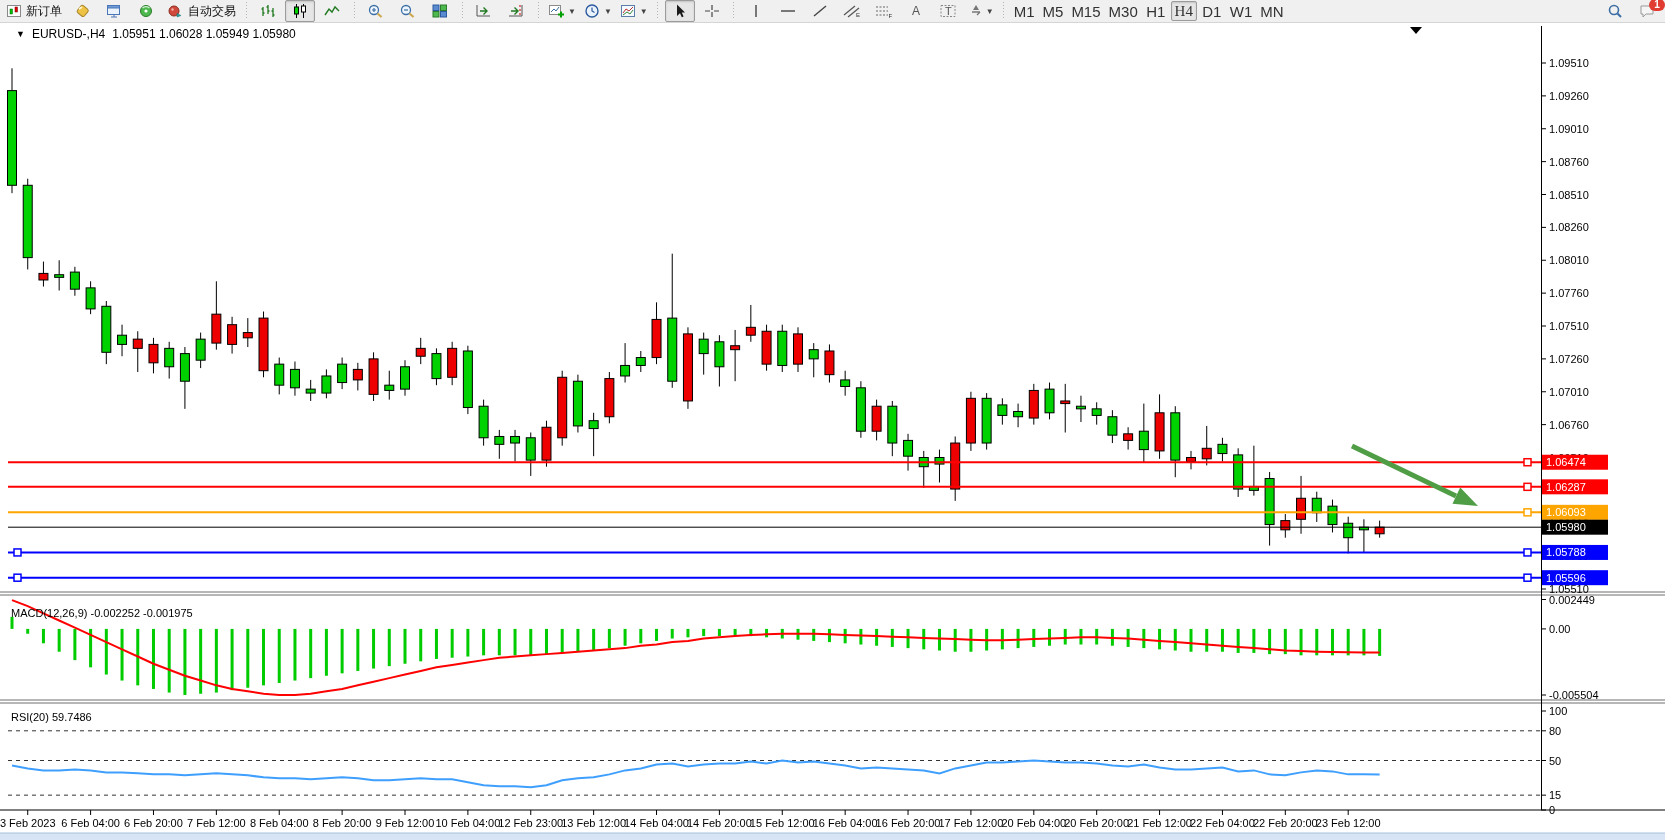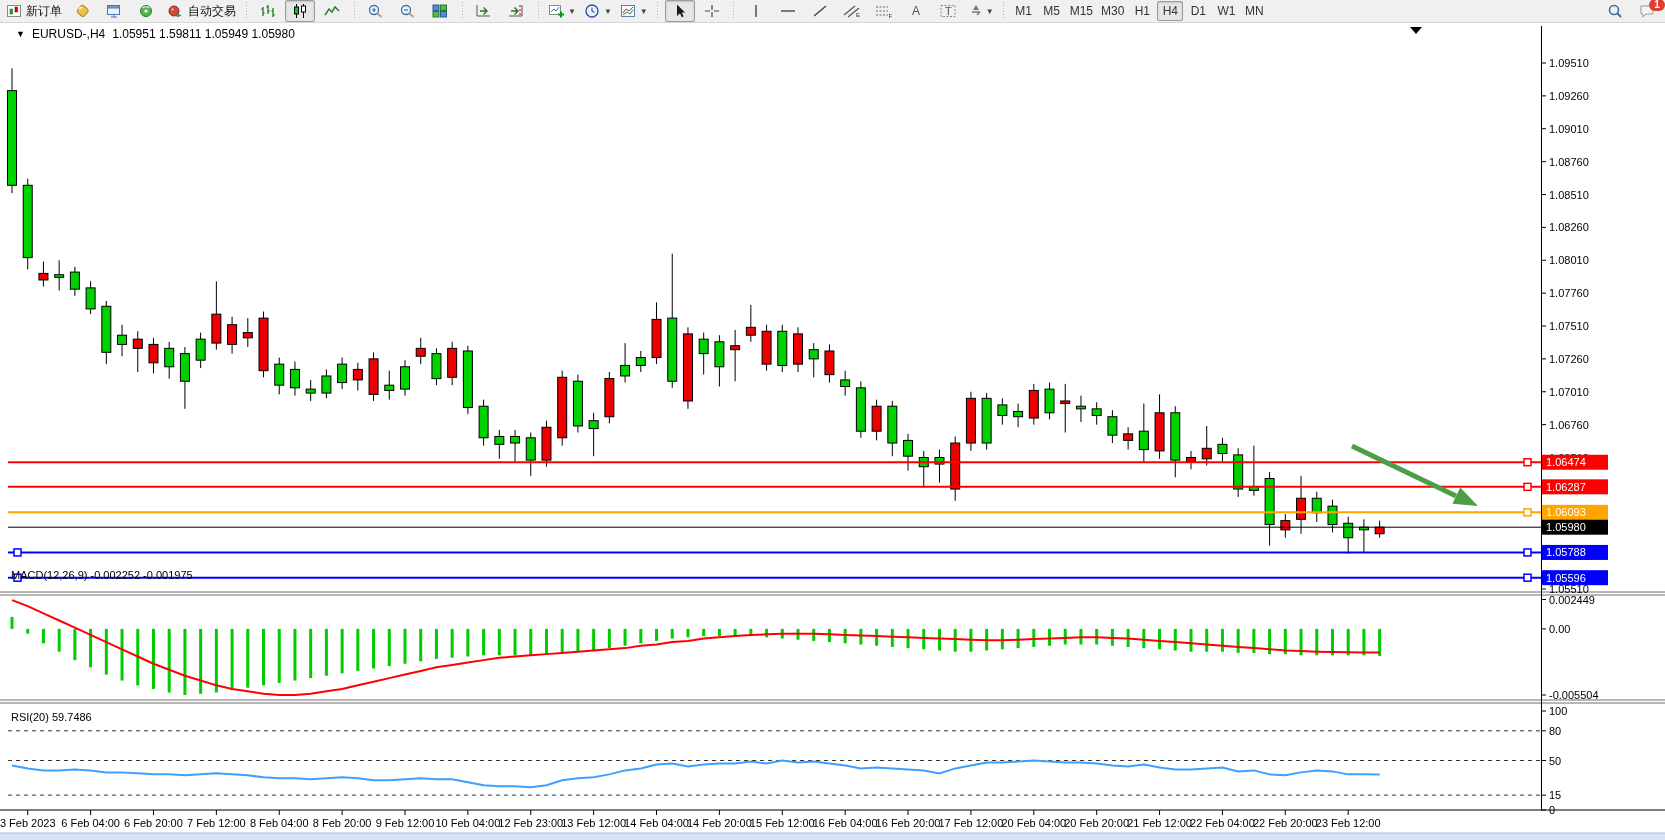--- a/index.html
+++ b/index.html
@@ -7,27 +7,27 @@
        font-family:"Liberation Sans",sans-serif;overflow:hidden;
        -webkit-font-smoothing:antialiased;}
   
   .toolbar{position:absolute;left:0;top:0;width:1665px;height:23px;
     background:#f0f0f0;border-bottom:1px solid #d5d5d5;display:flex;
     align-items:center;padding:0 2px;box-sizing:border-box;z-index:20;}
   .tbtn{display:inline-flex;align-items:center;justify-content:center;
     height:20px;min-width:24px;padding:0 2px;margin:0 1px;border:1px solid transparent;
     background:transparent;font-family:"Liberation Sans",sans-serif;font-size:12px;color:#222;
     border-radius:2px;cursor:default;}
-  .tbtn.pressed{border:1px solid #9b9b9b;background:#e6e6e6;box-shadow:inset 0 1px 2px rgba(0,0,0,.15);}
+  .tbtn.pressed{border:1px solid #9b9b9b;background:#e6e6e6;box-shadow:inset 0 1px 2px rgba(0,0,0,.15);font-family:Liberation Serif, serif;}
   .tbtn .lbl{margin-left:4px;font-size:12px;color:#111;}
   .caret{font-size:8px;color:#444;margin-left:2px;}
   .gripper{width:6px;height:18px;margin:0 3px;
     background-image:repeating-linear-gradient(to bottom,#b5b5b5 0 1px,transparent 1px 3px);
     background-size:1px 100%;background-repeat:no-repeat;background-position:center;}
-  .tfbtn{min-width:26px;font-size:12px;color:#333;}
+  .tfbtn{min-width:26px;font-size:15px;color:#333;}
   .tb-spacer{flex:1;}
   .chat-wrap{position:relative;}
   .badge{position:absolute;top:-2px;right:-4px;background:#e03c31;color:#fff;
     border-radius:8px;font-size:10px;line-height:12px;min-width:12px;height:12px;
     text-align:center;padding:0 2px;font-weight:bold;}
   
   .chart-window{position:absolute;left:0;top:23px;width:1665px;height:817px;background:#fff;}
   .frame-top{position:absolute;left:0;top:0;width:100%;height:1px;background:#9a9a9a;}
   .frame-l1{position:absolute;left:1px;top:0;width:1px;height:811px;background:#8f8f8f;}
   .frame-l2{position:absolute;left:5px;top:0;width:1px;height:811px;background:#c9c9c9;}
@@ -253,24 +253,24 @@
 
 <div class="chart-window">
   <div class="frame-top"></div>
   <div class="frame-l1"></div>
   <div class="frame-l2"></div>
   <div class="frame-r"></div>
 
   <div class="info-line">
     <span class="tri">▼</span>
     <span>EURUSD-,H4</span>
-    <span>1.05951 1.59811 1.05949 1.05980</span>
-  </div>
-
-  <div class="pane-label" style="top:546px">
+    <span>1.05951 1.06028 1.05949 1.05980</span>
+  </div>
+
+  <div class="pane-label" style="top:584px">
     <span>MACD(12,26,9)</span>&nbsp;<span>-0.002252 -0.001975</span>
   </div>
   <div class="pane-label" style="top:688px">
     <span>RSI(20)</span>&nbsp;<span>59.7486</span>
   </div>
 
   <svg id="chart-svg" width="1665" height="817" viewBox="0 23 1665 817" preserveAspectRatio="none">
       <rect x="0" y="23" width="1665" height="817" fill="#ffffff"></rect>
       <g>
         <line x1="12" y1="68.25999999999942" x2="12" y2="193.18500000000014" stroke="#000" stroke-width="1"></line>

